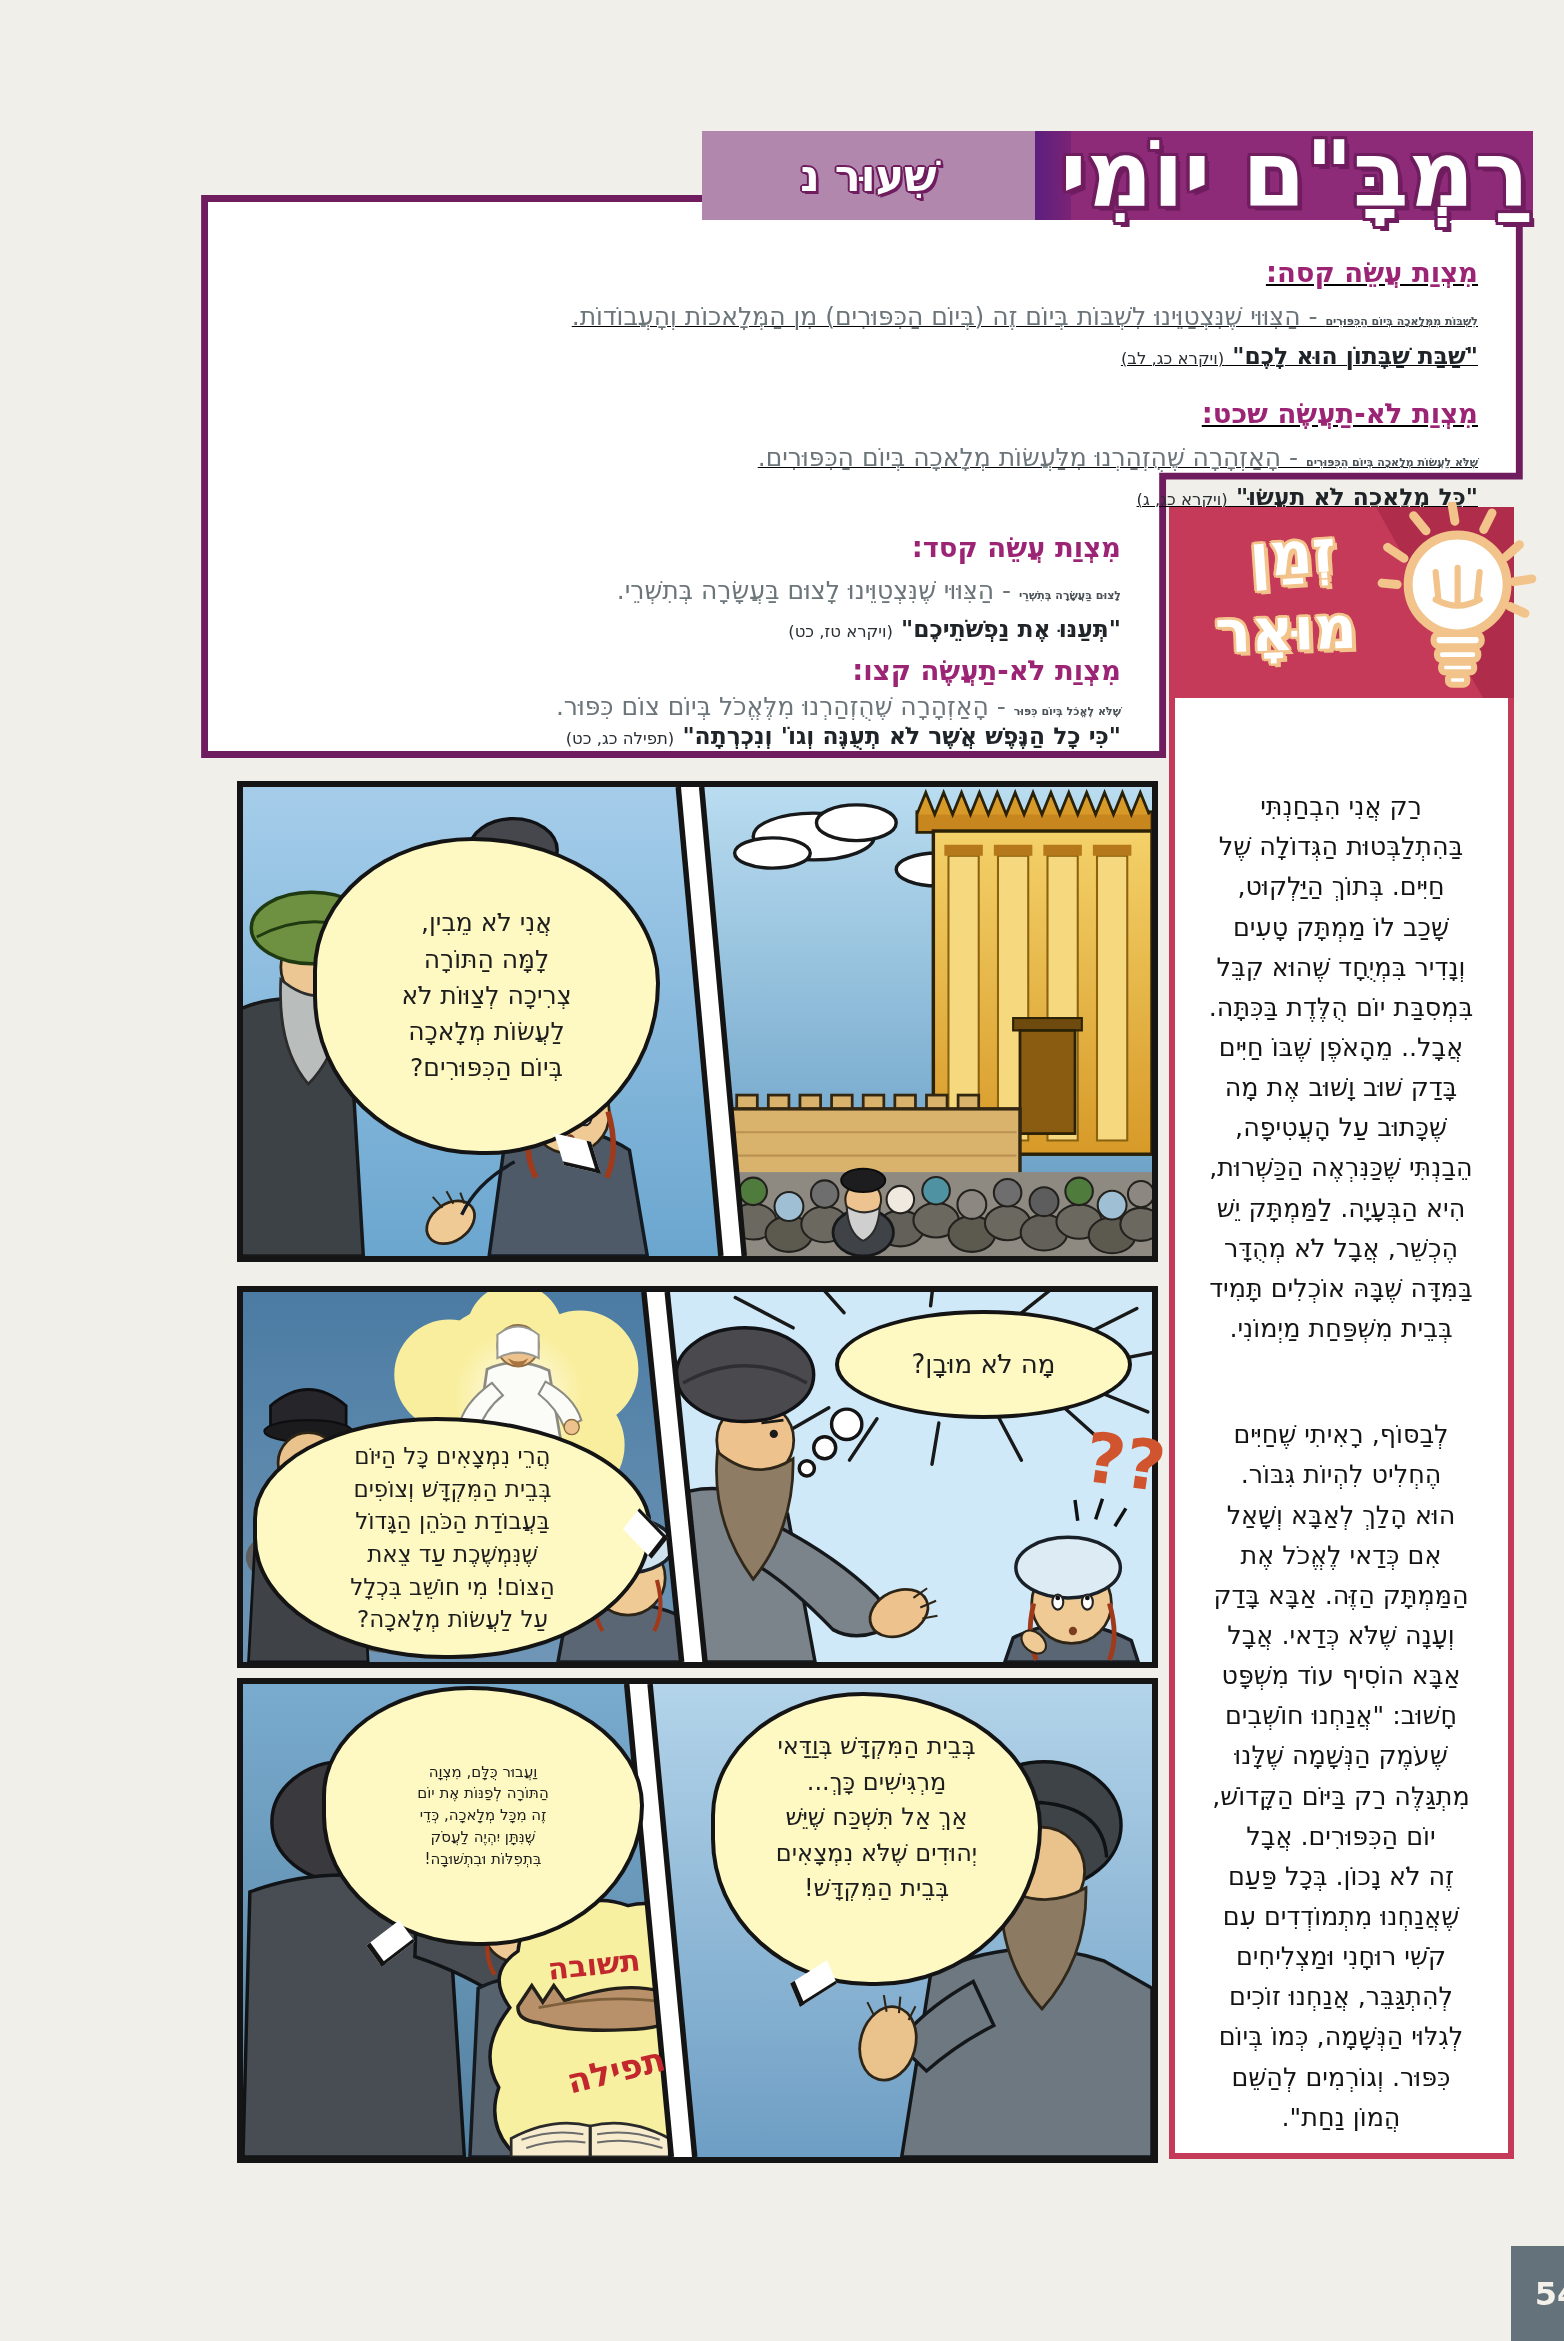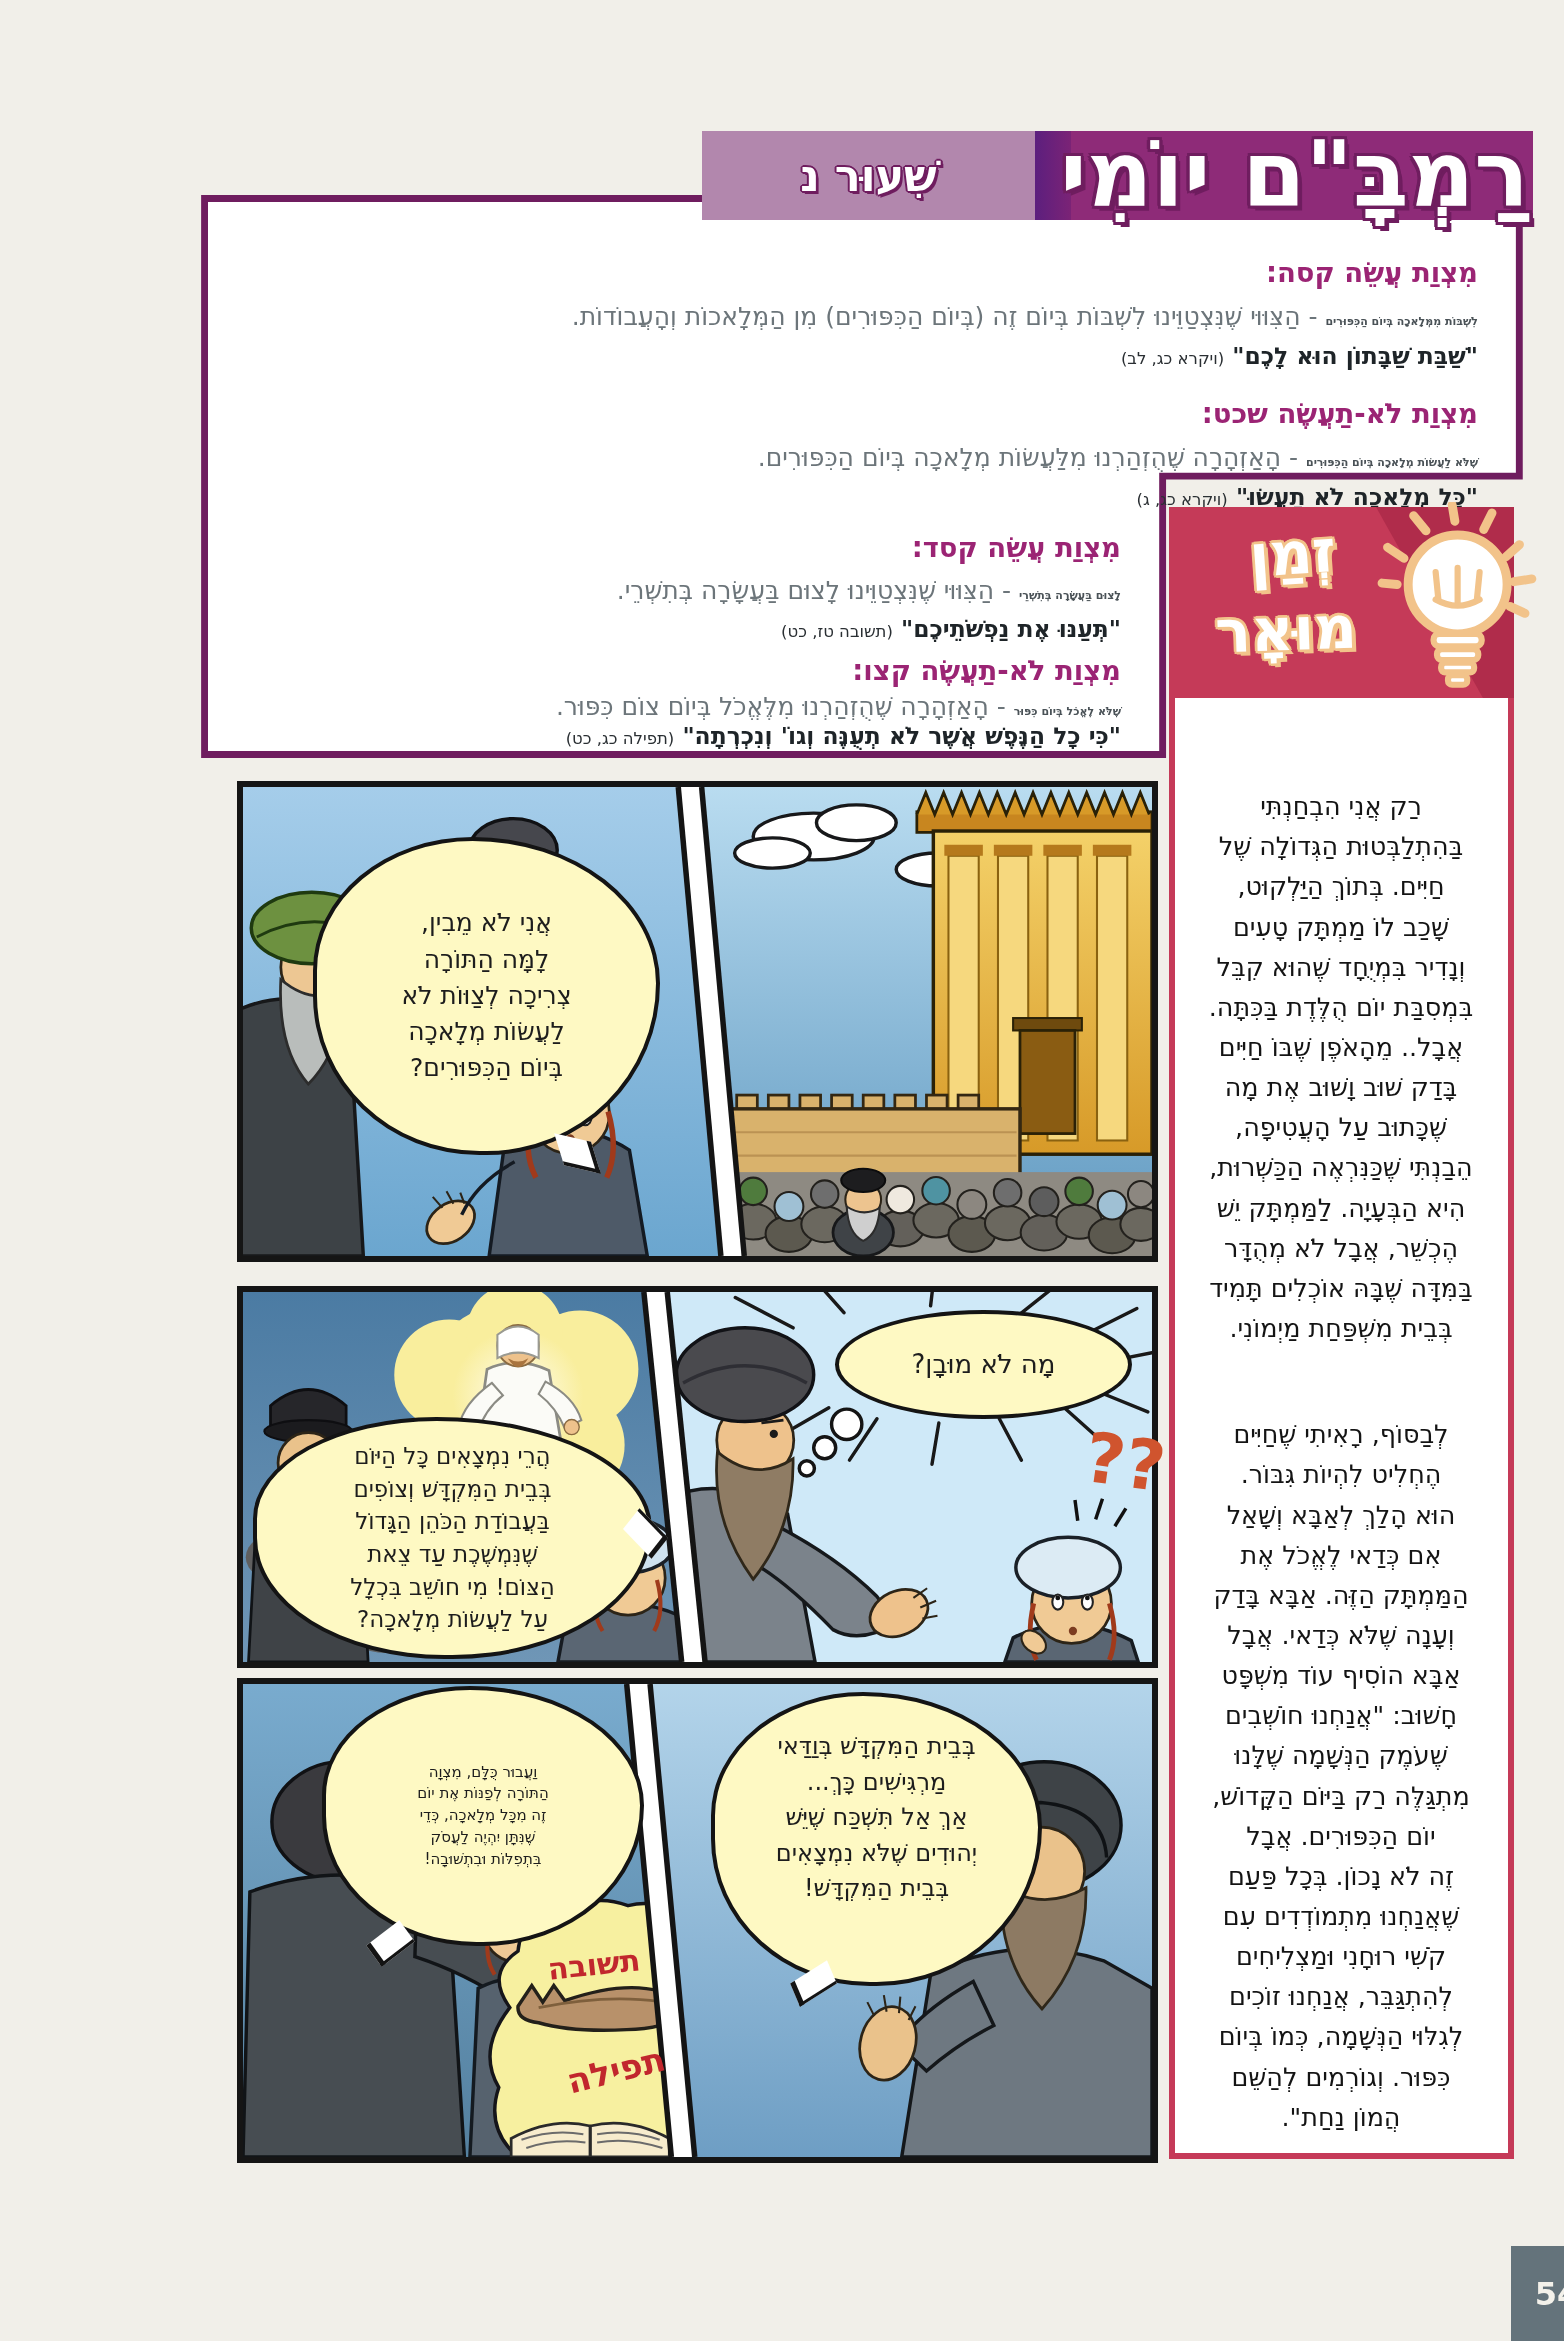--- a/index.html
+++ b/index.html
@@ -23,21 +23,21 @@
                   2.7px 2.7px #6f1d5f,-2.7px -2.7px #6f1d5f,2.7px -2.7px #6f1d5f,-2.7px 2.7px #6f1d5f,
                   4.8px 4.8px #6f1d5f;}
   
   .mitzvot-svg{left:199px;top:193px;z-index:1;}
   .sec{direction:rtl;text-align:right;z-index:2;white-space:nowrap;}
   .sec-heading{font-size:27.5px;font-weight:bold;color:#9b2474;}
   .sec-body{font-size:25px;color:#6c757a;}
   .sec-lead{font-weight:bold;color:#4a5257;}
   .sec-quote{font-size:23.4px;font-weight:bold;color:#1e2428;}
   .sec-source{font-size:16.5px;font-weight:normal;color:#2a2f33;}
-  .colA{right:87px;} .colB{right:444px;}
+  .colA{right:87px;text-decoration:underline;} .colB{right:444px;}
   
   .zman-panel{left:1169px;top:507px;width:345px;height:191px;background:#c53a58;z-index:2;}
   .zman-panel::before{content:"";position:absolute;inset:0;background:#b02c4b;
       clip-path:polygon(60% 0,100% 0,100% 100%,91% 100%);}
   .zman-line{position:absolute;color:#fff;font-weight:bold;font-size:59px;direction:rtl;
       text-shadow:2.7px 0 #f2c38a,-2.7px 0 #f2c38a,0 2.7px #f2c38a,0 -2.7px #f2c38a,
                   2.1px 2.1px #f2c38a,-2.1px -2.1px #f2c38a,2.1px -2.1px #f2c38a,-2.1px 2.1px #f2c38a,
                   4.1px 4.1px #f2c38a;}
   .zman-l1{left:41px;top:12.4px;width:165px;text-align:center;transform:rotate(-4deg);}
   .zman-l2{left:13.7px;top:88px;width:206px;text-align:center;transform:rotate(-2deg);}
@@ -108,21 +108,21 @@
   <span class="sec-quote">"כָּל מְלָאכָה לֹא תַעֲשׂוּ" </span><span class="sec-source">(ויקרא כג, ג)</span>
 </div>
 
 <div class="abs sec colB" style="top:531px;">
   <div class="sec-heading">מִצְוַת עֲשֵׂה קסד:</div>
 </div>
 <div class="abs sec colB" style="top:576px;">
   <span class="sec-lead">לָצוּם בַּעֲשָׂרָה בְּתִשְׁרֵי</span><span class="sec-body"> - הַצִּוּוּי שֶׁנִּצְטַוֵּינוּ לָצוּם בַּעֲשָׂרָה בְּתִשְׁרֵי.</span>
 </div>
 <div class="abs sec colB" style="top:615px;">
-  <span class="sec-quote">"תְּעַנּוּ אֶת נַפְשֹׁתֵיכֶם" </span><span class="sec-source">(תשובה טז, כט)</span>
+  <span class="sec-quote">"תְּעַנּוּ אֶת נַפְשֹׁתֵיכֶם" </span><span class="sec-source">(ויקרא טז, כט)</span>
 </div>
 
 <div class="abs sec colB" style="top:654px;">
   <div class="sec-heading">מִצְוַת לֹא-תַעֲשֶׂה קצו:</div>
 </div>
 <div class="abs sec colB" style="top:692px;">
   <span class="sec-lead">שֶׁלֹּא לֶאֱכֹל בְּיוֹם כִּפּוּר</span><span class="sec-body"> - הָאַזְהָרָה שֶׁהֻזְהַרְנוּ מִלֶּאֱכֹל בְּיוֹם צוֹם כִּפּוּר.</span>
 </div>
 <div class="abs sec colB" style="top:722px;">
   <span class="sec-quote">"כִּי כָל הַנֶּפֶשׁ אֲשֶׁר לֹא תְעֻנֶּה וְגוֹ' וְנִכְרְתָה" </span><span class="sec-source">(תפילה כג, כט)</span>

